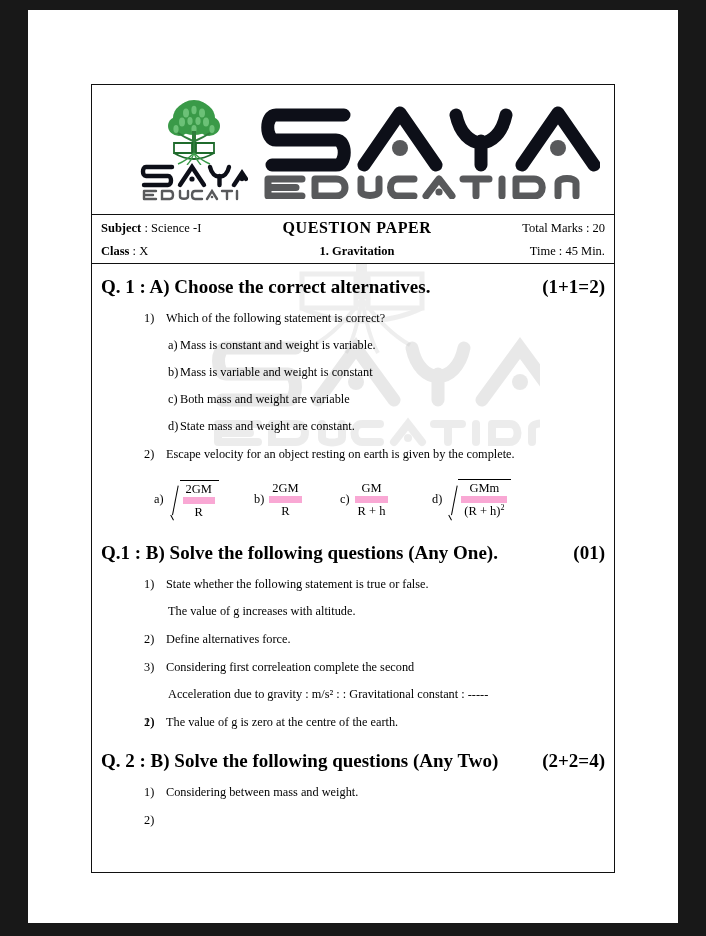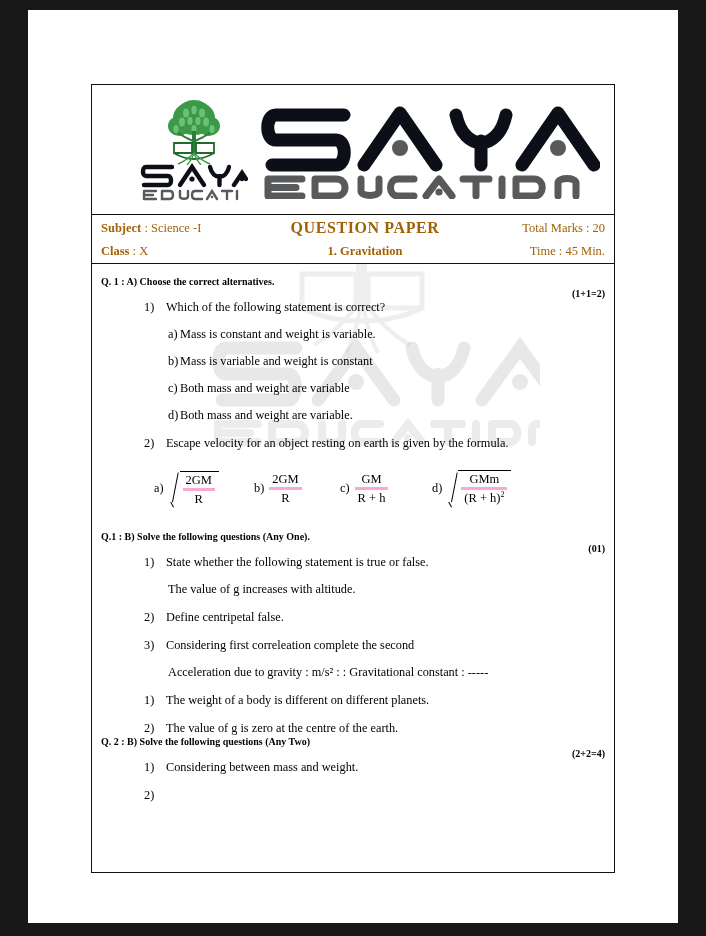--- a/index.html
+++ b/index.html
@@ -111,41 +111,41 @@
     position: absolute;
     left: 0;
     top: 130px;
     width: 100%;
     height: 49px;
     border-bottom: 1.5px solid #111;
     box-sizing: border-box;
     z-index: 3;
     background: #fff;
     font-size: 12.5px;
-    color: #a16207;
+    color: #000000;
   }
   .info-row {
     position: absolute;
     left: 0;
     width: 100%;
     height: 24px;
     line-height: 24px;
   }
   .info-row.r1 { top: 1px; }
   .info-row.r2 { top: 24px; }
 
   .info-left {
     position: absolute;
     left: 9px;
     white-space: nowrap;
   }
   .info-left .lbl { font-weight: bold; }
   .info-center {
     position: absolute;
-    left: 12px;
+    left: 4px;
     width: 100%;
     text-align: center;
     font-weight: bold;
   }
   .info-center.big {
     font-size: 16px;
     letter-spacing: 0.6px;
   }
   .info-center.sub { font-size: 12.5px; }
   .info-right {
@@ -162,29 +162,29 @@
     top: 179px;
     width: 100%;
     z-index: 3;
     color: #000;
     font-size: 12.3px;
   }
 
   .sec-head {
     position: relative;
     font-weight: bold;
-    font-size: 10px;
+    font-size: 19px;
     padding-left: 9px;
     margin-top: 0;
     white-space: nowrap;
   }
   .sec-head .marks {
     position: absolute;
     right: 9px;
-    top: 12px;
+    top: 0;
     font-weight: bold;
   }
 
   .q {
     position: relative;
     padding-left: 52px;
     margin-top: 13px;
     white-space: nowrap;
   }
   .q .num {
@@ -244,21 +244,21 @@
   }
   .frac {
     display: inline-block;
     text-align: center;
     line-height: 1.12;
     vertical-align: middle;
   }
   .frac .numr {
     display: block;
     padding: 0 3px 1px 3px;
-    border-bottom: 3px solid #f9a8d4;
+    border-bottom: 7px solid #f9a8d4;
     font-size: 12.5px;
   }
   .frac .dnm {
     display: block;
     padding: 1px 3px 0 3px;
     font-size: 12.5px;
   }
   
   .radical {
     display: inline-flex;
@@ -497,26 +497,26 @@
         <div class="opt">
           <span class="lt">b)</span>
           <span class="txt">Mass is variable and weight is constant</span>
         </div>
         <div class="opt">
           <span class="lt">c)</span>
           <span class="txt">Both mass and weight are variable</span>
         </div>
         <div class="opt">
           <span class="lt">d)</span>
-          <span class="txt">Both mass and weight are variable.</span>
+          <span class="txt">State mass and weight are constant.</span>
         </div>
 
         <div class="q">
           <span class="num">2)</span>
-          <span class="txt">Escape velocity for an object resting on earth is given by the formula.</span>
+          <span class="txt">Escape velocity for an object resting on earth is given by the complete.</span>
         </div>
 
         <div class="formula-row">
 
           <div class="fitem" style="left:62px">
             <span class="flt">a)</span>
             <span class="radical">
               <span class="rsign"></span>
               <span class="rbody">
                 <span class="frac">
@@ -563,40 +563,39 @@
         </div>
 
         <div class="q">
           <span class="num">1)</span>
           <span class="txt">State whether the following statement is true or false.</span>
         </div>
         <div class="sub-line">The value of g increases with altitude.</div>
 
         <div class="q">
           <span class="num">2)</span>
-          <span class="txt">Define centripetal false.</span>
+          <span class="txt">Define alternatives force.</span>
         </div>
 
         <div class="q">
           <span class="num">3)</span>
           <span class="txt">Considering first correleation complete the second</span>
         </div>
         <div class="sub-line">Acceleration due to gravity :  m/s² : : Gravitational constant  :  -----</div>
 
 
         <div class="q">
           <span class="num">1)</span>
-          <span class="txt">The weight of a body is different on different planets.</span>
         </div>
         <div class="q">
           <span class="num">2)</span>
           <span class="txt">The value of g is zero at the centre of the earth.</span>
         </div>
 
-        <div class="sec-head" style="">
+        <div class="sec-head" style="margin-top:20px">
           <span>Q. 2 : B) Solve the following questions (Any Two)</span>
           <span class="marks">(2+2=4)</span>
         </div>
 
         <div class="q">
           <span class="num">1)</span>
           <span class="txt">Considering between mass and weight.</span>
         </div>
         <div class="q">
           <span class="num">2)</span>

